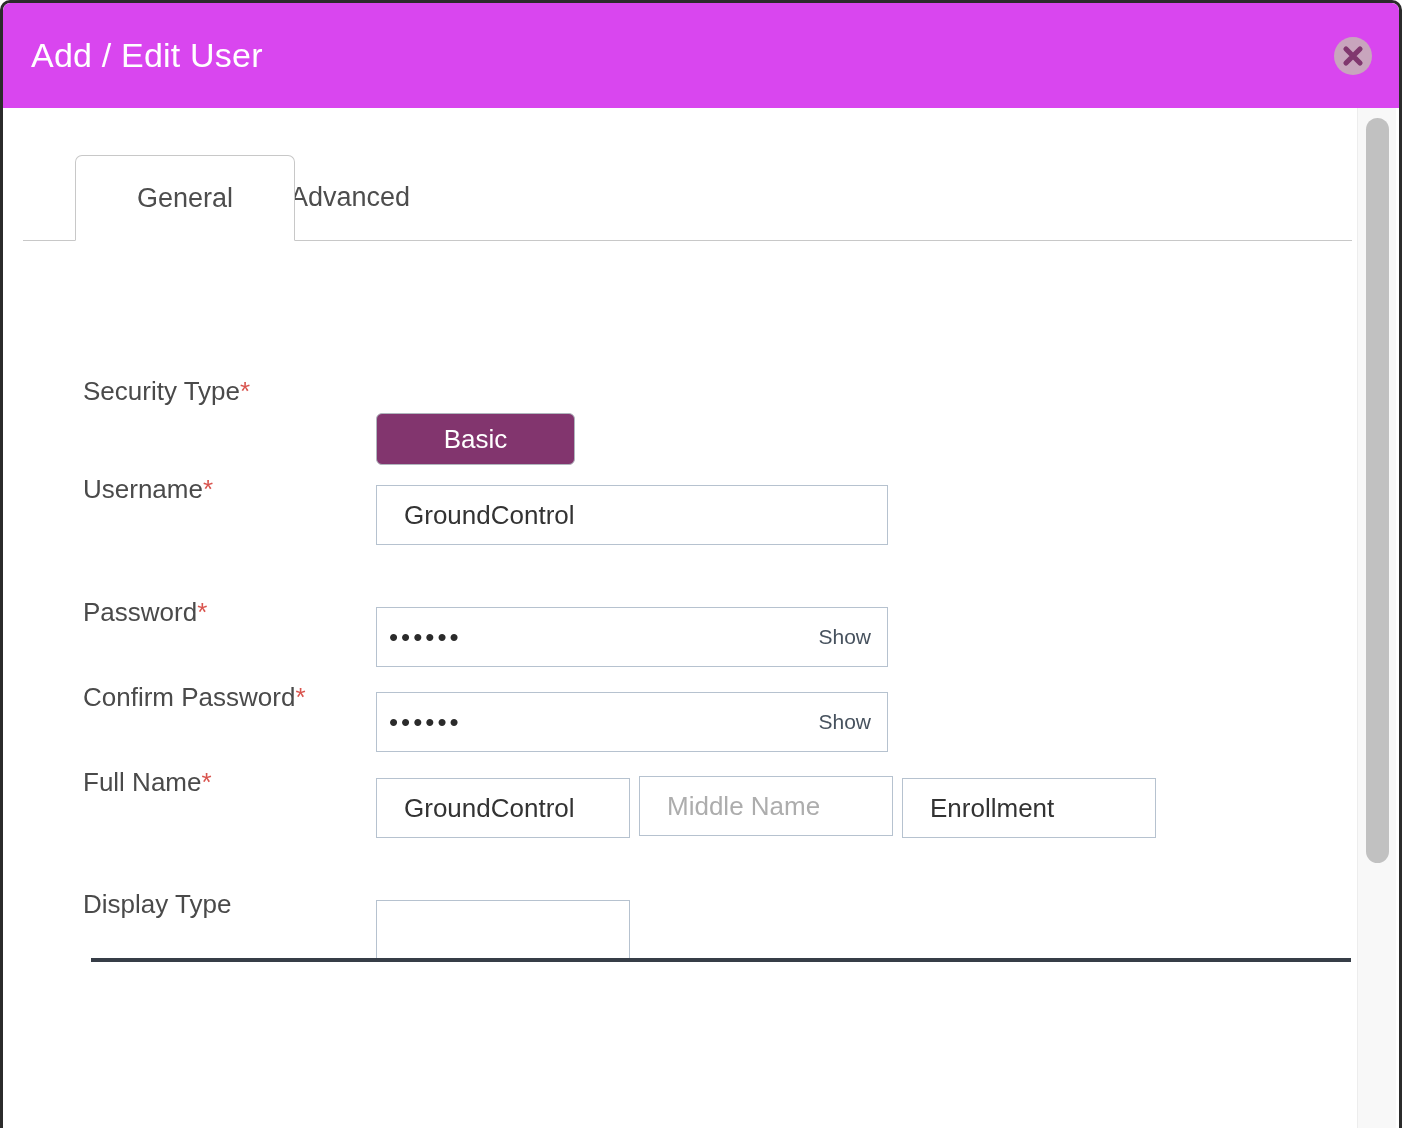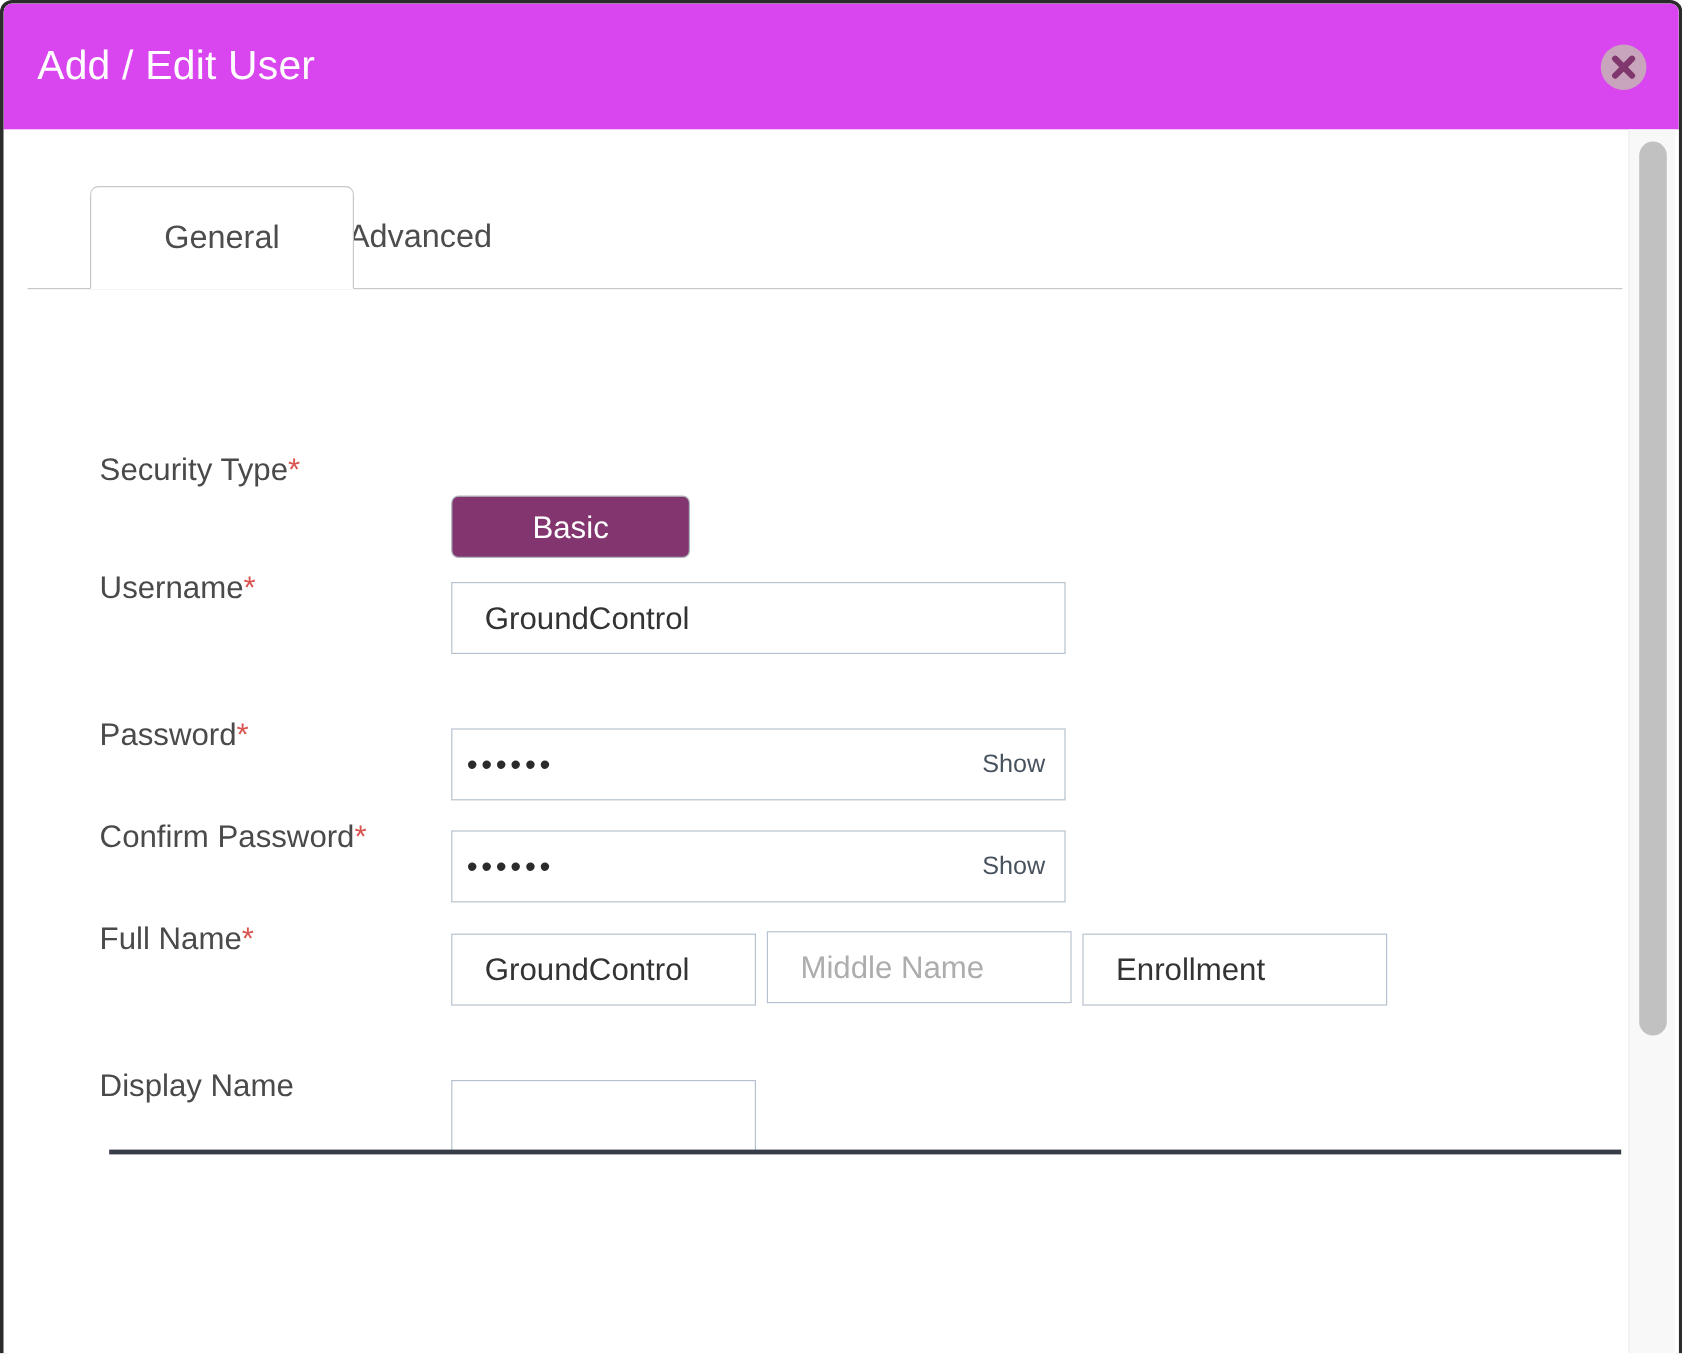--- a/index.html
+++ b/index.html
@@ -284,21 +284,21 @@
     </div>
 
     <div id="row-fullname" class="form-row">
       <div class="flabel"><span>Full Name</span><span class="req">*</span></div>
       <input id="in-first" class="txt" type="text" value="GroundControl" style="">
       <input id="in-middle" class="txt" type="text" placeholder="Middle Name" style="">
       <input id="in-last" class="txt" type="text" value="Enrollment" style="">
     </div>
 
     <div id="row-display" class="form-row">
-      <div class="flabel">Display Name</div>
+      <div class="flabel">Display Type</div>
       <input id="in-display" class="txt" type="text" value="" style="">
     </div>
 
     <div id="divider"></div>
 
     <div id="row-email" class="form-row">
       <div class="flabel"></div>
 
     </div>
 

